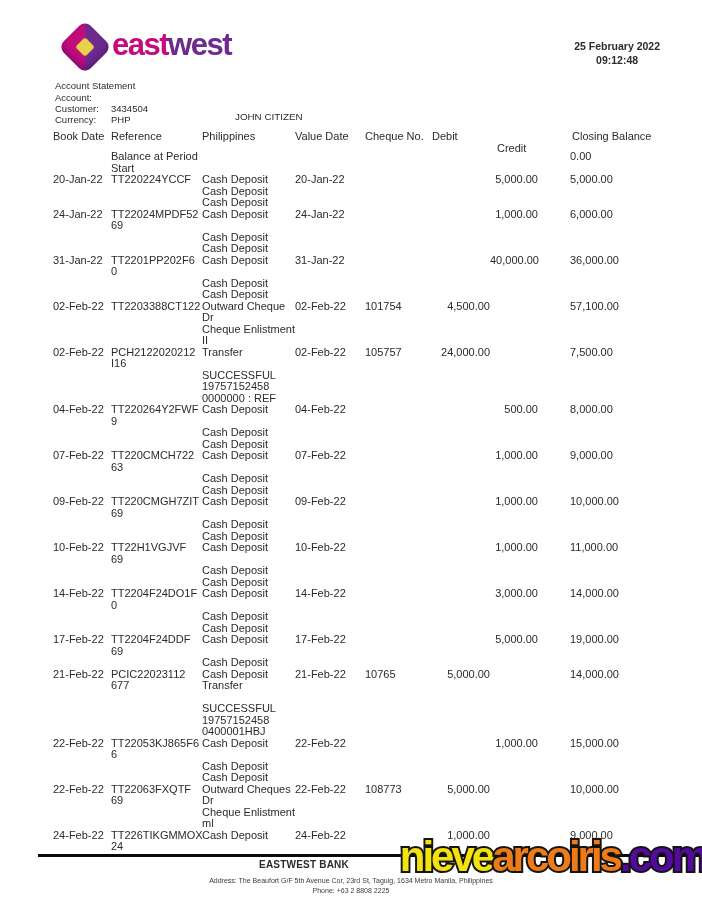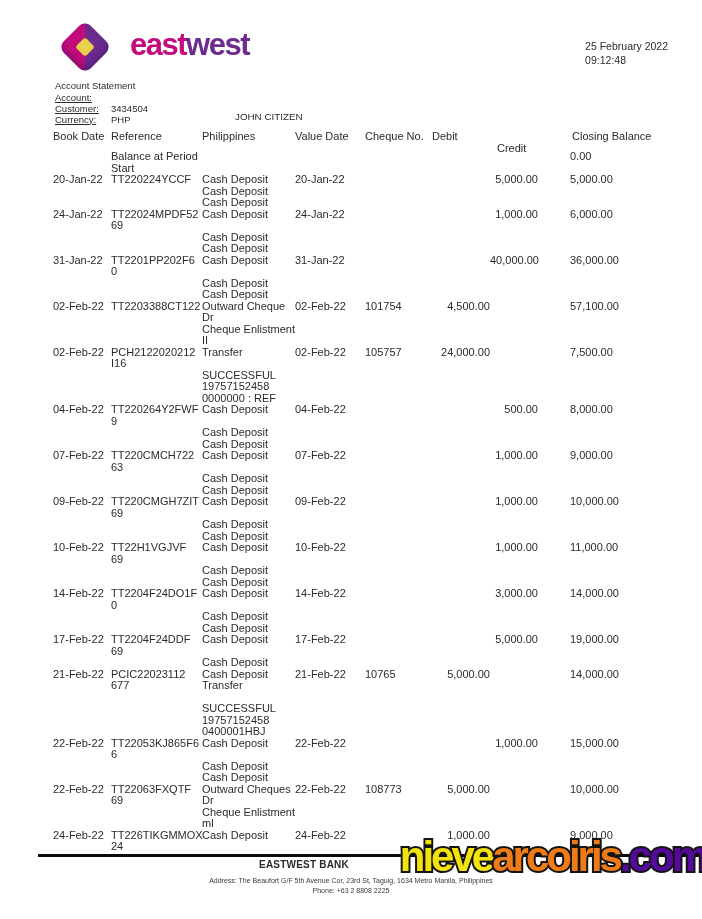--- a/index.html
+++ b/index.html
@@ -14,32 +14,32 @@
   .diamond{
     position:absolute;left:8px;top:6px;width:38px;height:38px;border-radius:8px;
     transform:rotate(45deg);
     background:linear-gradient(45deg,var(--brand-magenta,#c30b7d) 49.5%,var(--brand-purple,#6d2b90) 50.5%);
     box-shadow:inset -3px -3px 6px rgba(60,10,90,.45);
   }
   .diamond-core{
     position:absolute;left:12px;top:12px;width:14px;height:14px;border-radius:3px;
     background:var(--logo-yellow,#e8d24b);
   }
-  .brand{position:absolute;left:72px;top:5px;font-size:31px;font-weight:bold;letter-spacing:-1.5px;white-space:nowrap;}
+  .brand{position:absolute;left:54px;top:5px;font-size:31px;font-weight:bold;letter-spacing:-1.5px;white-space:nowrap;}
   .brand-east{color:var(--brand-magenta,#c30b7d);}
   .brand-west{color:var(--brand-purple,#6d2b90);}
 
   
-  .datetime{position:absolute;right:34px;top:40px;text-align:left;font-size:10.5px;line-height:13.5px;}
+  .datetime{position:absolute;right:42px;top:40px;text-align:center;font-size:10.5px;line-height:13.5px;font-weight:bold;}
 
   
   .stmt-title{position:absolute;left:55px;top:80px;font-size:9.5px;}
   .info{position:absolute;left:55px;top:93px;font-size:9.5px;line-height:10.8px;}
   .info-row{display:flex;}
-  .info-label{width:56px;text-decoration:underline;}
+  .info-label{width:56px;}
   .info-value{padding-left:0;}
   .holder{position:absolute;left:235px;top:111px;font-size:9.8px;}
 
   
   .thead{position:absolute;left:53px;top:131px;display:flex;font-size:11px;}
   .tbody{position:absolute;left:53px;top:151px;font-size:11px;}
   .trow{display:flex;height:11.5px;line-height:11.5px;}
   .tcell{flex:none;white-space:nowrap;overflow:visible;}
   .c0{width:58px;}
   .c1{width:91px;}

